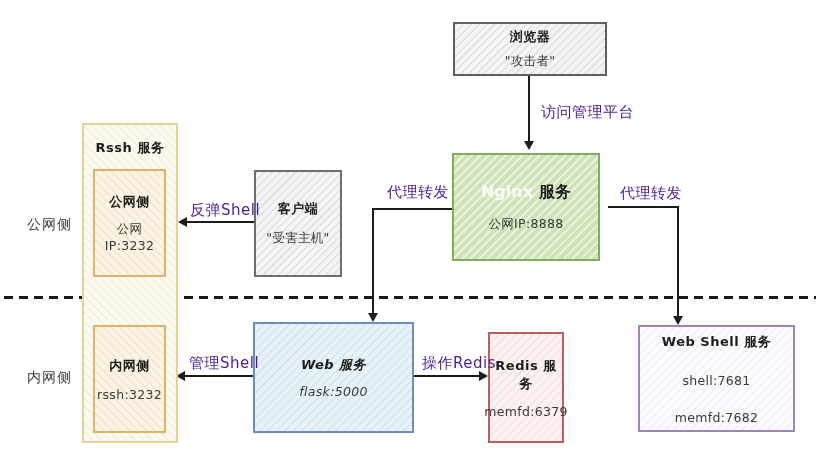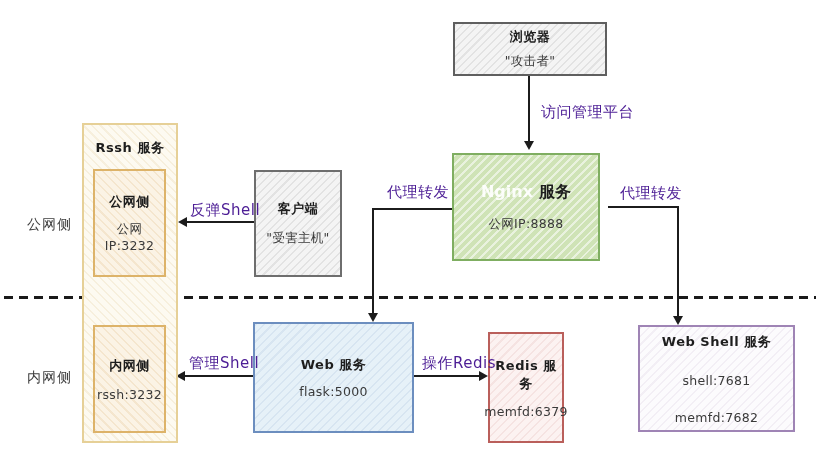--- a/index.html
+++ b/index.html
@@ -23,21 +23,21 @@
   .hatch-purple{background:#fcfbfd;background-image:repeating-linear-gradient(135deg,rgba(150,115,166,0.09) 0 1.5px,transparent 1.5px 6px);}
 
   #node-browser {left:453px;top:22px;width:154px;height:54px;border:2px solid #5f5f5f;gap:7px;}
   #node-nginx   {left:452px;top:153px;width:148px;height:108px;border:2px solid #7fae61;gap:13px;}
   #node-nginx .brand{font-weight:700;color:rgba(255,255,255,0.92);}
   #node-nginx .rest{font-weight:700;margin-left:6px;color:#1d1d1d;}
   #node-client  {left:254px;top:170px;width:88px;height:107px;border:2px solid #6e6e6e;gap:12px;}
   #node-rssh    {left:82px;top:123px;width:96px;height:320px;border:2px solid #e6d097;justify-content:flex-start;padding-top:14px;z-index:3;}
   #node-rssh-pub{left:93px;top:169px;width:73px;height:108px;border:2px solid #ddb369;gap:10px;}
   #node-rssh-int{left:93px;top:325px;width:73px;height:108px;border:2px solid #ddb369;gap:12px;}
-  #node-web     {left:253px;top:322px;width:161px;height:111px;border:2px solid #6c8ebf;gap:10px;}
+  #node-web     {left:253px;top:322px;width:161px;height:111px;border:2px solid #6c8ebf;gap:10px;font-style:italic;}
   #node-redis   {left:488px;top:332px;width:76px;height:111px;border:2px solid #ba5f5b;gap:11px;}
   #node-webshell{left:638px;top:325px;width:157px;height:107px;border:2px solid #9f84b5;gap:22px;}
 
   
   .h-line,.v-line{position:absolute;background:#1c1c1c;z-index:2;}
   .h-line{height:2px;}
   .v-line{width:2px;}
   .arrow{position:absolute;width:0;height:0;z-index:2;}
   .arrow.down {border-left:5px solid transparent;border-right:5px solid transparent;border-top:9px solid #1c1c1c;}
   .arrow.left {border-top:5px solid transparent;border-bottom:5px solid transparent;border-right:9px solid #1c1c1c;}

